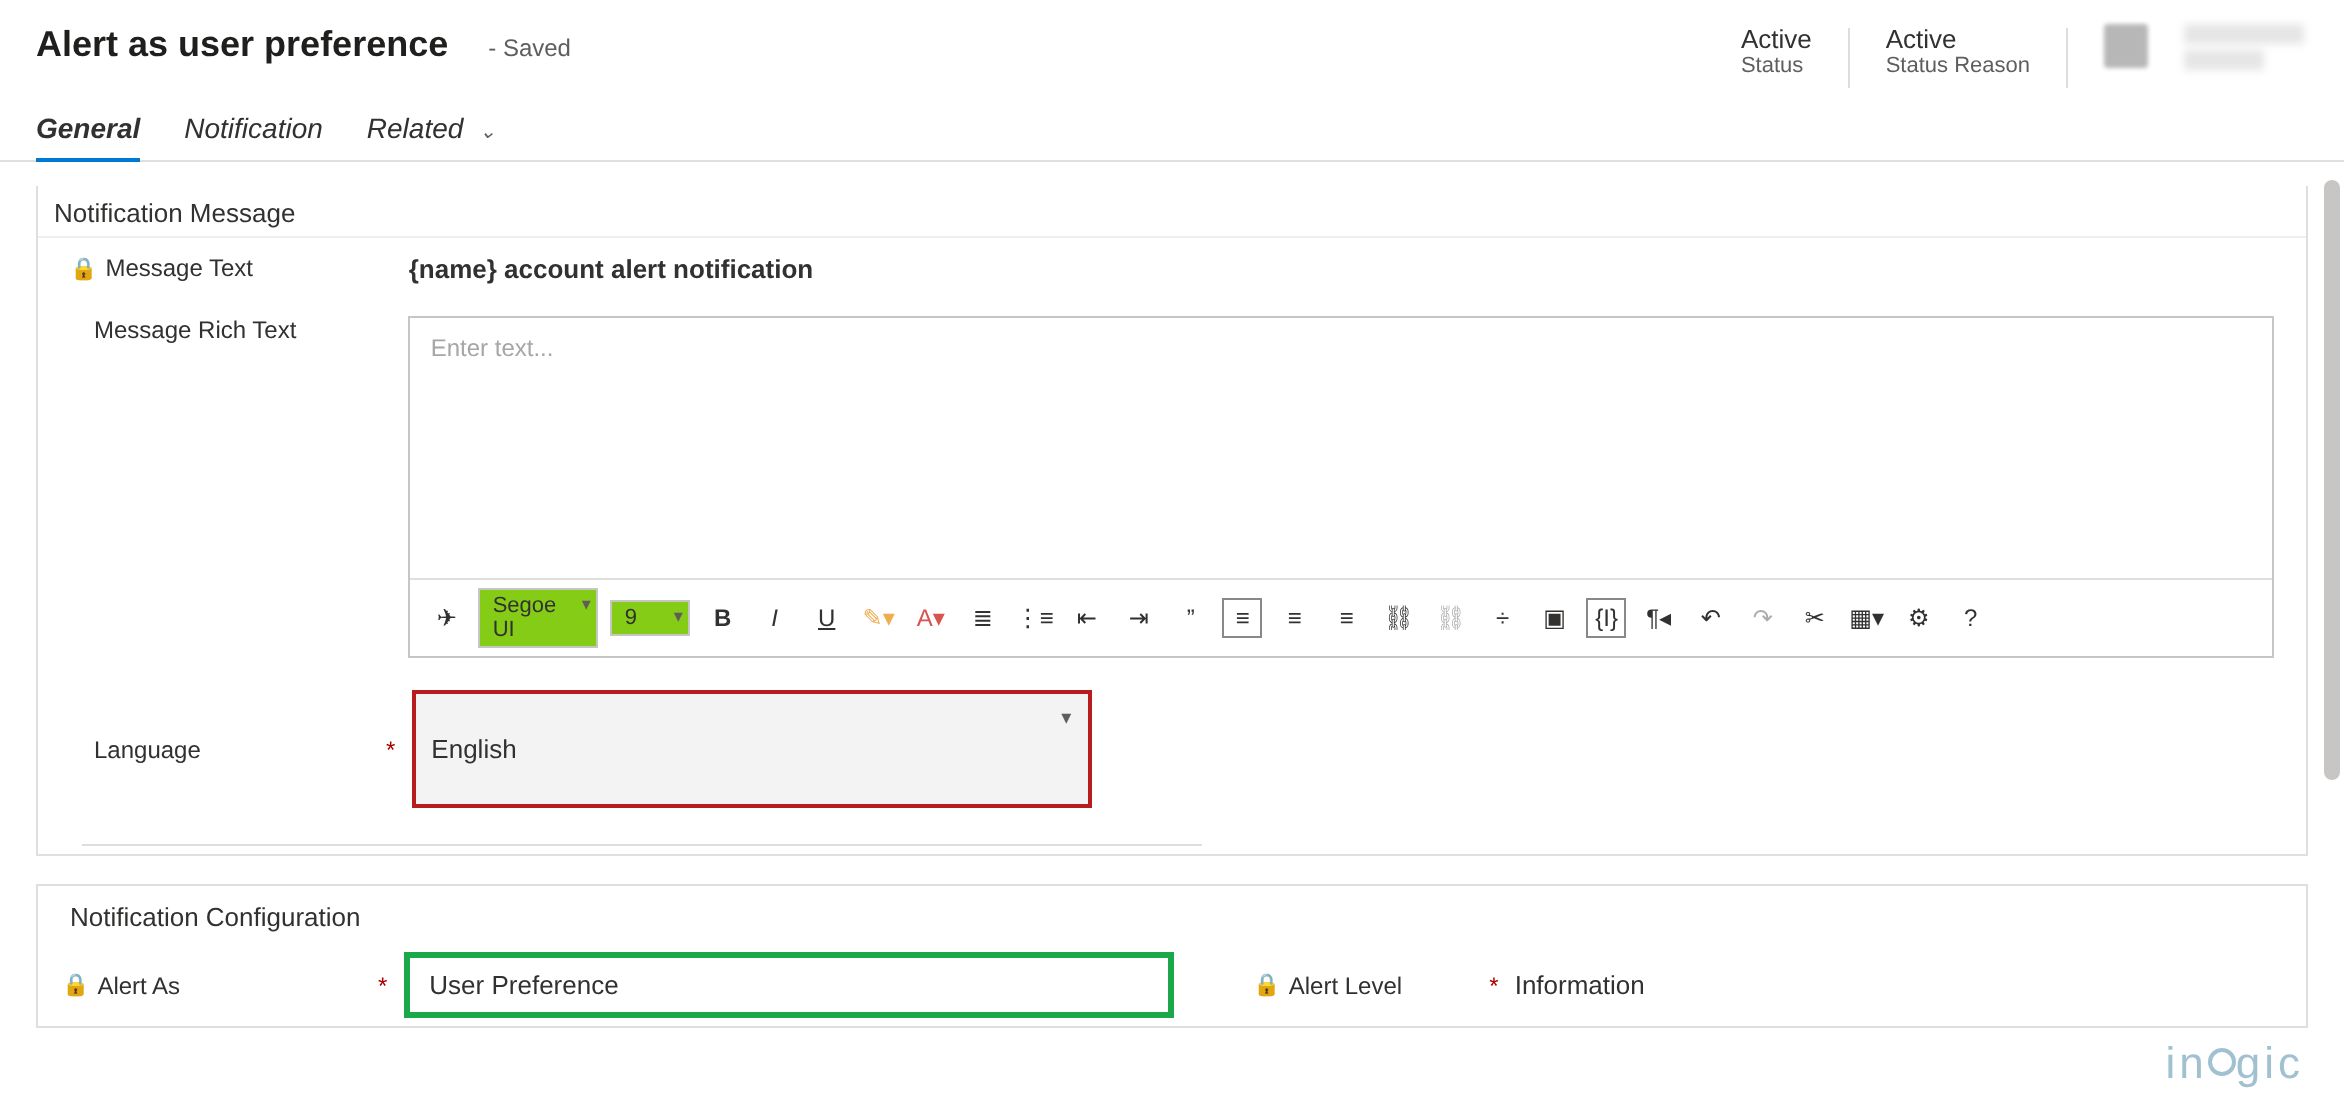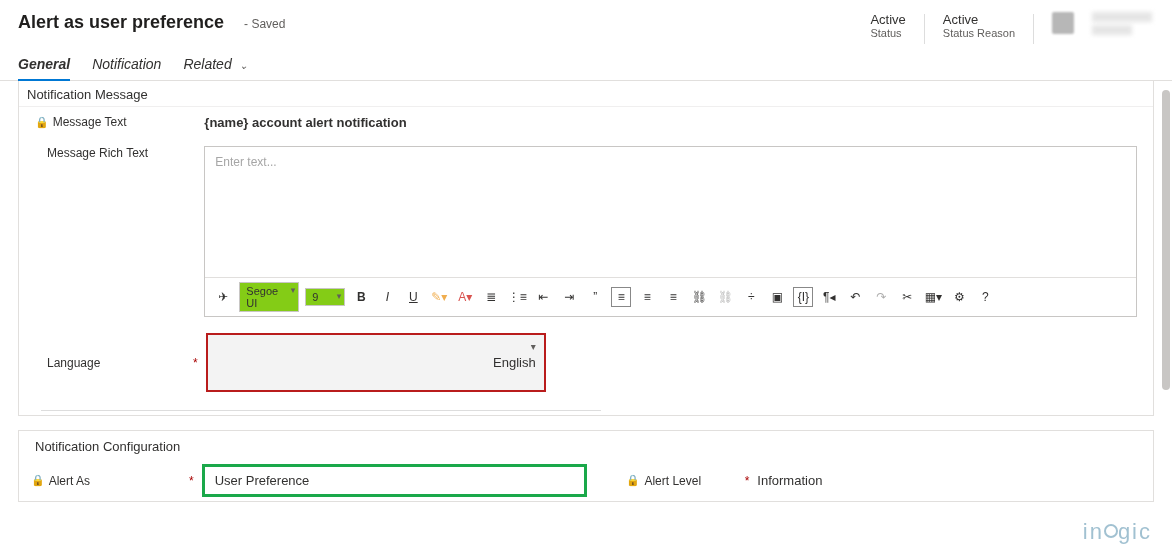--- a/index.html
+++ b/index.html
@@ -104,21 +104,21 @@
   <div class="tab active">General</div>
   <div class="tab">Notification</div>
   <div class="tab">
     <span>Related</span>
     <span class="chevron-down">⌄</span>
   </div>
 </div>
 
 <div class="content">
 
-  <div class="section" style="border-top:none;margin-top:0;">
+  <div class="section" style="border-top:none;margin-top:12px;">
     <div class="section-title">Notification Message</div>
     <div class="section-inner">
 
       <div class="field-row">
         <div class="field-label">
           <span class="lock-icon">🔒</span>
           <span>Message Text</span>
         </div>
         <span class="req">&nbsp;</span>
         <div class="field-value readonly-text">{name} account alert notification</div>
@@ -155,21 +155,21 @@
             <div class="tb-btn">↶</div>
             <div class="tb-btn" style="opacity:.4">↷</div>
             <div class="tb-btn">✂</div>
             <div class="tb-btn">▦▾</div>
             <div class="tb-btn">⚙</div>
             <div class="tb-btn">?</div>
           </div>
         </div>
       </div>
 
-      <div class="field-row" style="align-items:center;text-align:right;">
+      <div class="field-row" style="align-items:center;">
         <div class="field-label indent">Language</div>
         <span class="req">*</span>
         <div class="dropdown">English</div>
       </div>
 
       <hr class="hr-partial">
     </div>
   </div>
 
   <div class="section">

